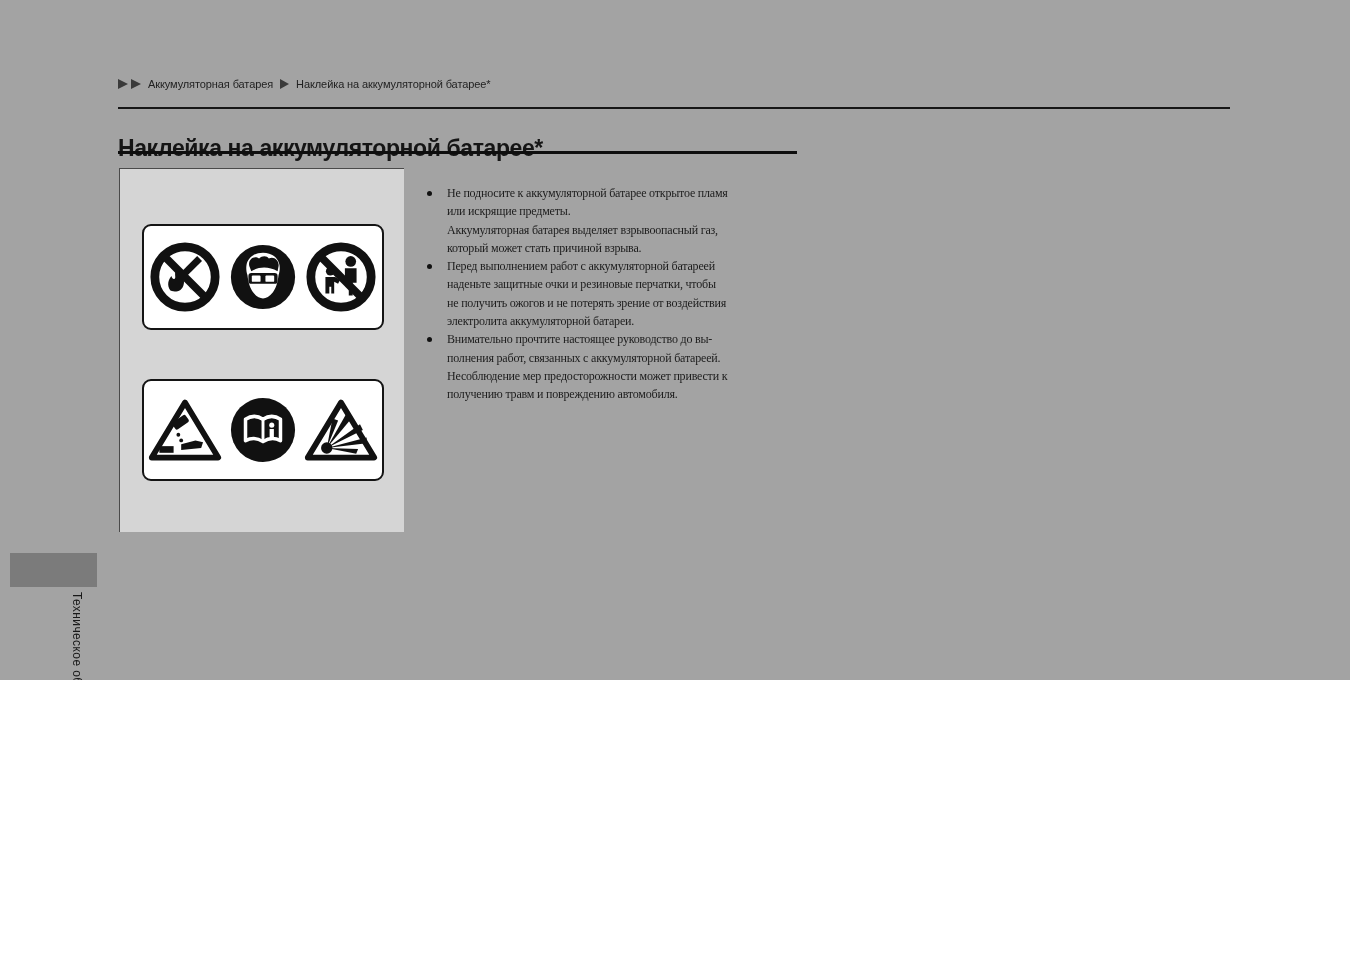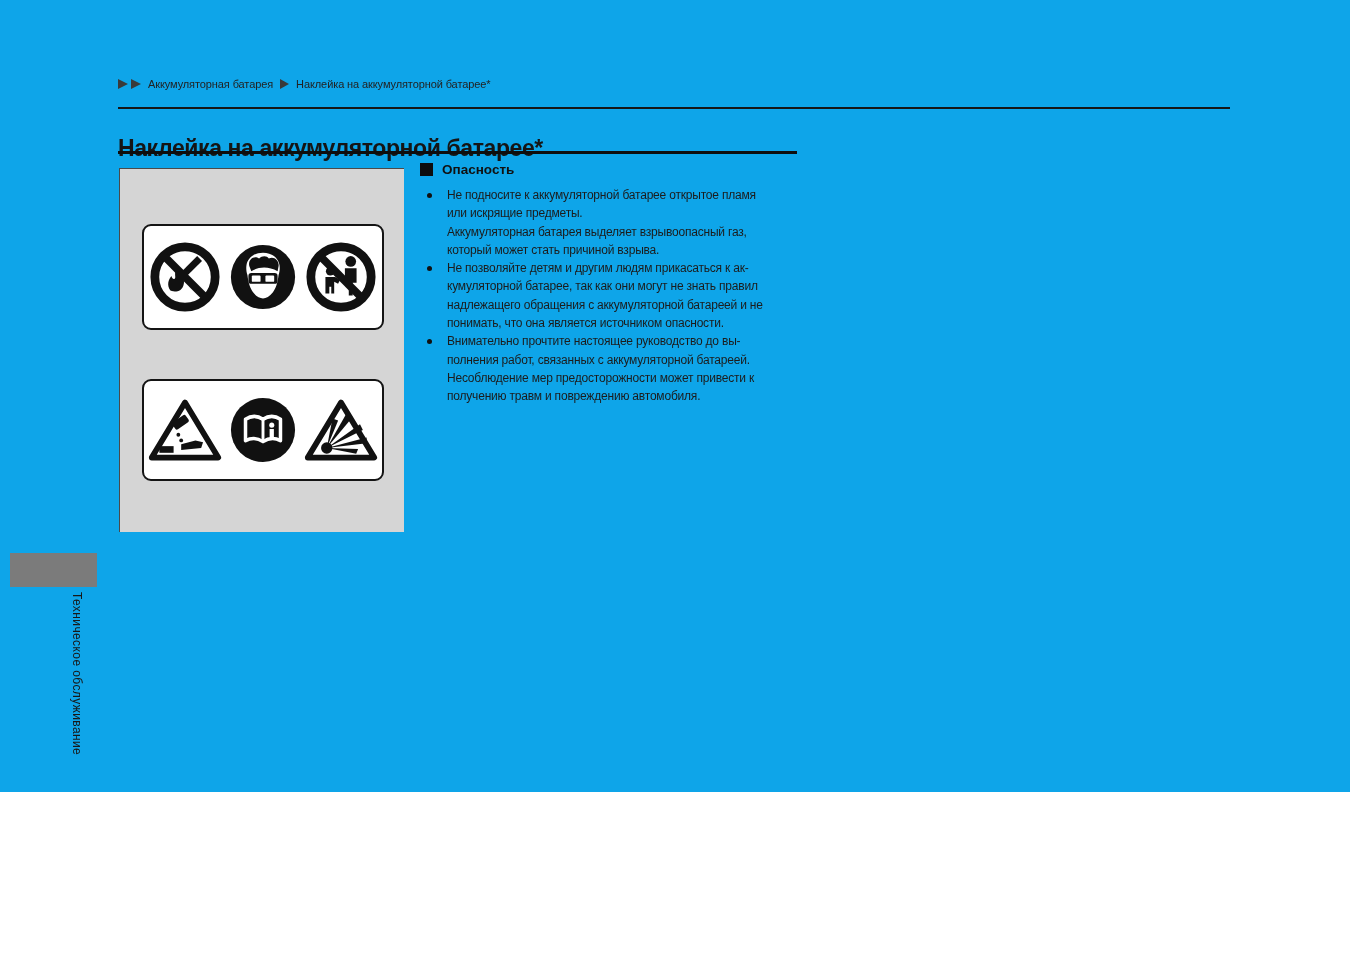--- a/index.html
+++ b/index.html
@@ -1,18 +1,18 @@
 <!DOCTYPE html>
 <html><head>
 <meta charset="utf-8">
 <style>
   html,body { margin:0; padding:0; background:#ffffff; }
   .page {
-    position:relative; width:1350px; height:792px; overflow:hidden;
-    background:#0ea5e9; color:#1a1a1a;
+    position:relative; width:1350px; height:680px; overflow:hidden;
+    background:#a3a3a3; color:#1a1a1a;
     font-family:"Liberation Sans", sans-serif;
   }
 
   
   .breadcrumb { position:absolute; left:118px; top:78px; display:flex; align-items:center; gap:7px;
     font-size:11px; letter-spacing:-0.1px; color:#222; white-space:nowrap; }
   .bc-arrow { width:0; height:0; display:inline-block;
     border-top:5.5px solid transparent; border-bottom:5.5px solid transparent; border-left:10px solid #3a3a3a; }
   .bc-arrow.small { border-top-width:5px; border-bottom-width:5px; border-left-width:9px; }
   .bc-arrows { display:flex; gap:3px; }
@@ -30,21 +30,21 @@
     border-radius:9px; display:flex; align-items:center; justify-content:center; gap:6px; }
   .panel.top { top:55px; height:102px; }
   .panel.bottom { top:210px; height:98px; }
   .panel svg { display:block; }
 
   
   .danger { position:absolute; left:420px; top:162px; width:380px; }
   .danger-head { display:flex; align-items:center; gap:9px; }
   .danger-square { width:13px; height:13px; background:#0d0d0d; }
   .danger-title { font-size:13.5px; font-weight:bold; color:#111; }
-  .danger-list { list-style:none; margin:9px 0 0 0; padding:0; }
+  .danger-list { list-style:none; margin:22px 0 0 0; padding:0;font-family:Liberation Serif, serif; }
   .danger-list li { position:relative; padding-left:27px; font-size:12px; line-height:18.3px;
     letter-spacing:-0.2px; color:#1c1c1c; white-space:pre-line; }
   .danger-list li::before { content:""; position:absolute; left:7px; top:7px;
     width:5px; height:5px; border-radius:50%; background:#111; }
 
   
   .chapter-tab { position:absolute; left:10px; top:553px; width:87px; height:34px; background:#7b7b7b; }
   .chapter-label { position:absolute; left:70px; top:592px; writing-mode:vertical-rl;
     text-orientation:mixed; font-size:12px; letter-spacing:0.4px; color:#181818; white-space:nowrap; }
 
@@ -127,33 +127,29 @@
           <path d="M25,55 L45,20 L51,24 Z"></path>
           <path d="M25,55 L60,30 L63,36 Z"></path>
           <path d="M25,55 L67,44 L67,50 Z"></path>
           <path d="M25,55 L58,56 L56,61 Z"></path>
         </g>
       </svg>
     </div>
   </div>
 
   <section class="danger">
-    <div class="danger-head">
-      <span class="danger-square"></span>
-      <span class="danger-title">Опасность</span>
-    </div>
     <ul class="danger-list">
       <li>Не подносите к аккумуляторной батарее открытое пламя
 или искрящие предметы.
 Аккумуляторная батарея выделяет взрывоопасный газ,
 который может стать причиной взрыва.</li>
-      <li>Не позволяйте детям и другим людям прикасаться к ак-
-кумуляторной батарее, так как они могут не знать правил
-надлежащего обращения с аккумуляторной батареей и не
-понимать, что она является источником опасности.</li>
+      <li>Перед выполнением работ с аккумуляторной батареей
+наденьте защитные очки и резиновые перчатки, чтобы
+не получить ожогов и не потерять зрение от воздействия
+электролита аккумуляторной батареи.</li>
       <li>Внимательно прочтите настоящее руководство до вы-
 полнения работ, связанных с аккумуляторной батареей.
 Несоблюдение мер предосторожности может привести к
 получению травм и повреждению автомобиля.</li>
     </ul>
   </section>
 
   <div class="chapter-tab"></div>
   <div class="chapter-label">Техническое обслуживание</div>
 

